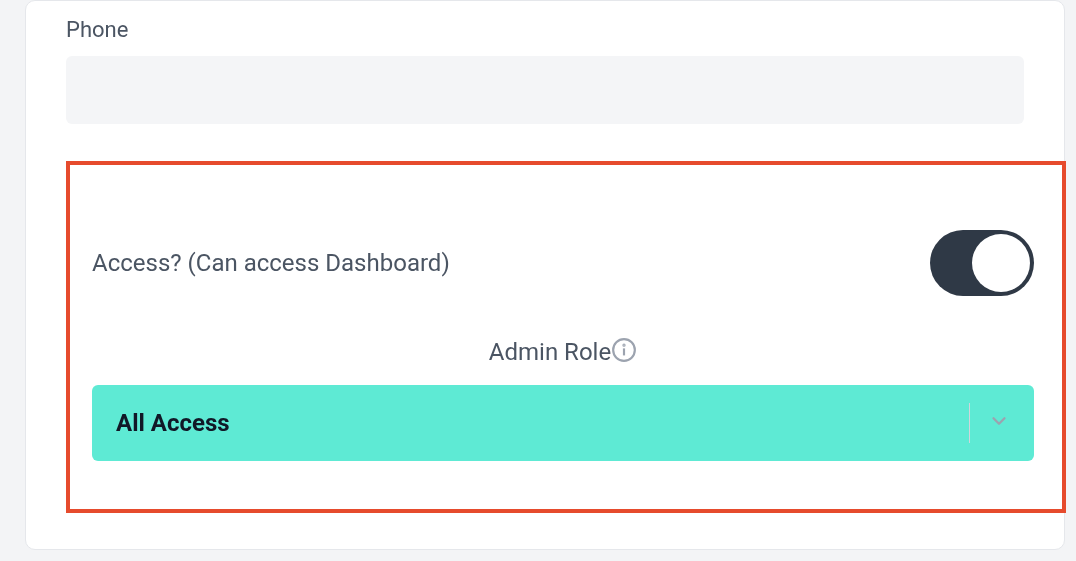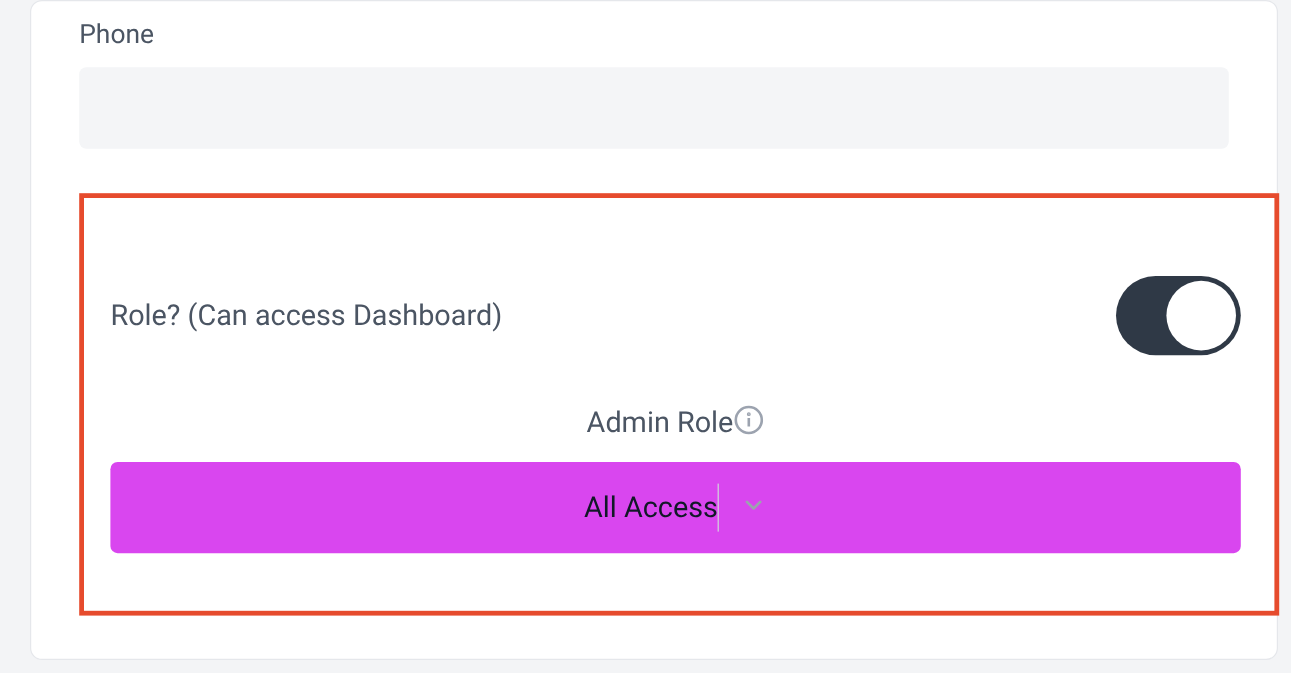--- a/index.html
+++ b/index.html
@@ -90,27 +90,28 @@
     }
     .info-icon {
       width: 26px;
       height: 26px;
       color: #9ca3af;
       cursor: pointer;
     }
     .select {
       width: 100%;
       height: 76px;
-      background: #d946ef;
+      background: #5eead4;
       border-radius: 6px;
       display: flex;
       align-items: center;
-      justify-content: center;
+      justify-content: space-between;
       padding: 0 24px;
       cursor: pointer;
+      font-weight: bold;
     }
     .select-value {
       font-size: 24px;
       color: #111827;
     }
     .select-right {
       display: flex;
       align-items: center;
       height: 100%;
     }
@@ -128,21 +129,21 @@
   </style>
 </head>
 <body>
 
 <div class="panel">
 
   <label class="field-label">Phone</label>
   <input class="text-input" type="text" value="" style="">
 
   <div class="admin-row">
-    <span class="admin-label">Role? (Can access Dashboard)</span>
+    <span class="admin-label">Access? (Can access Dashboard)</span>
     <div class="toggle" role="switch" aria-checked="true">
       <div class="knob"></div>
     </div>
   </div>
 
   <div class="role-section">
     <div class="role-header">
       <span class="role-label">Admin Role</span>
       <span>
         <svg class="info-icon" viewBox="0 0 24 24" fill="none" stroke="currentColor" stroke-width="2">

